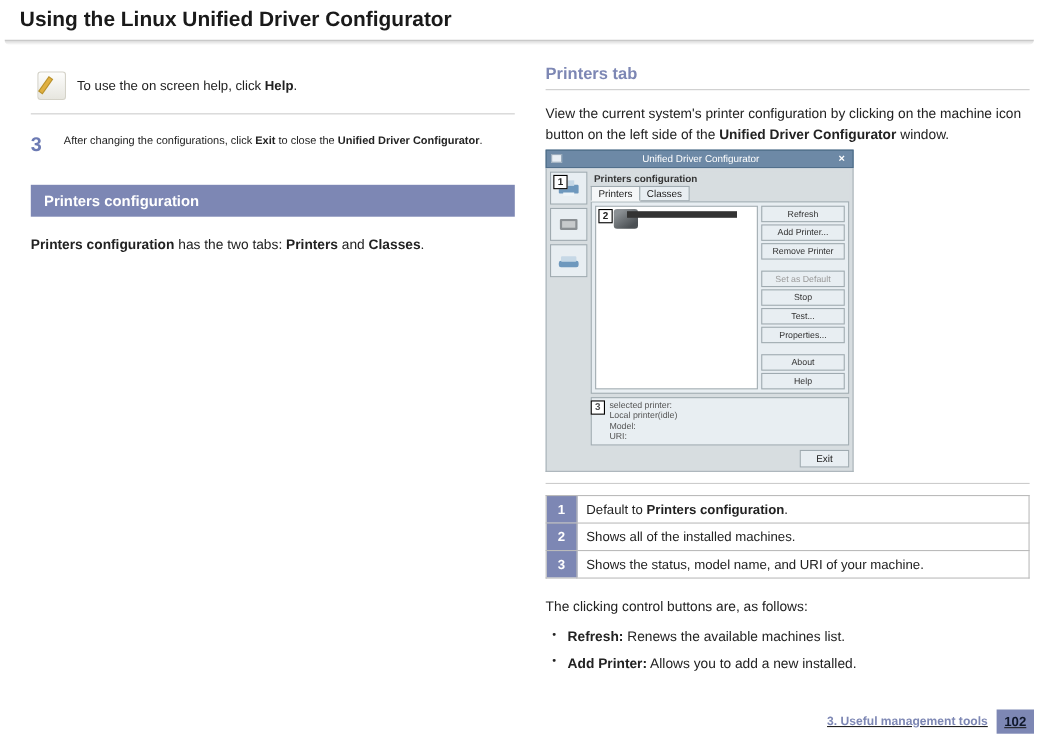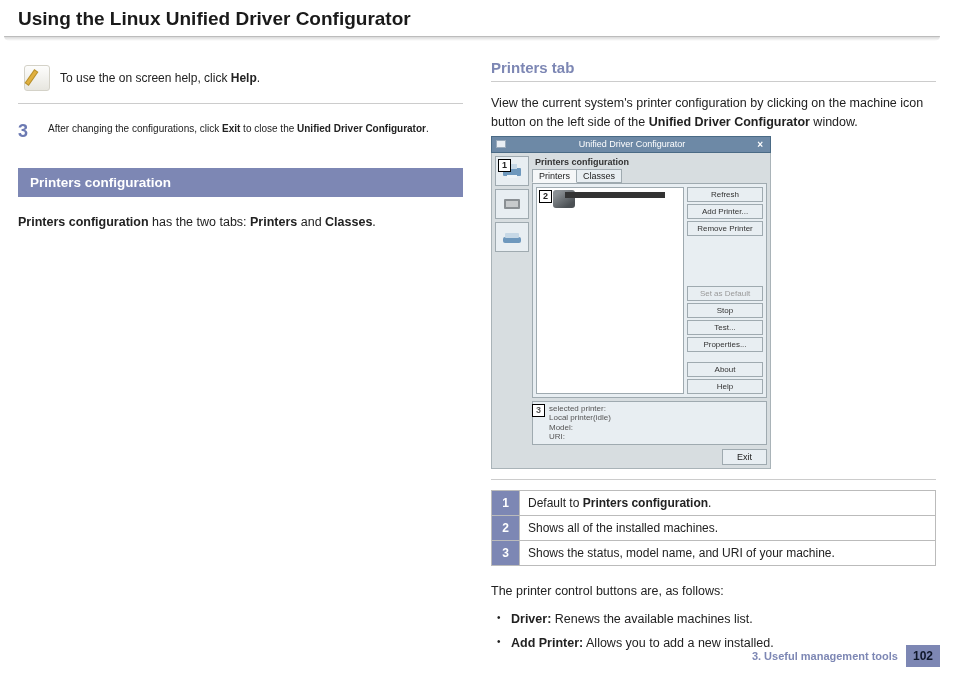--- a/index.html
+++ b/index.html
@@ -22,21 +22,21 @@
   }
   .title-underline {
     height: 5px;
     background: linear-gradient(to bottom, rgba(0,0,0,0.15), rgba(0,0,0,0));
     border-top: 1px solid rgba(0,0,0,0.25);
     margin: 0 14px 0 4px;
     border-radius: 0 0 6px 6px;
   }
   .columns {
     display: flex;
-    padding: 18px 18px 0 18px;
+    padding: 18px 18px 0 28px;
     gap: 28px;
   }
   .col { flex: 1; min-width: 0; }
   .note-box {
     display: flex;
     align-items: center;
     gap: 10px;
     padding: 6px 6px;
   }
   .note-divider { border: none; border-top: 1px solid #ccc; margin: 6px 0 18px 0; }
@@ -141,21 +141,21 @@
   .shot-item-sel { position: absolute; left: 28px; top: 4px; width: 100px; height: 6px; background: #333; }
   .shot-btns { width: 76px; display: flex; flex-direction: column; gap: 2px; }
   .shot-btn {
     font-size: 8px;
     background: #e8eef2;
     border: 1px solid #9faab0;
     text-align: center;
     padding: 2px 0;
     color: #333;
   }
-  .shot-btn.disabled { color: #999; margin-top: 40px; }
+  .shot-btn.disabled { color: #999; }
   .shot-btns .gap { height: 6px; }
   .shot-status {
     margin-top: 3px;
     border: 1px solid #9faab0;
     background: #e8eef2;
     padding: 2px 16px 2px 4px;
     font-size: 8px;
     line-height: 1.2;
     color: #555;
     position: relative;
@@ -172,20 +172,21 @@
   ul.bullets { list-style: none; padding: 0; margin: 6px 0 0 6px; }
   ul.bullets li { font-size: 12.5px; line-height: 1.5; padding: 3px 0 3px 14px; position: relative; }
   ul.bullets li::before { content: "•"; position: absolute; left: 0; top: 3px; font-size: 10px; }
 
   .footer {
     position: absolute;
     bottom: 8px; right: 14px;
     display: flex;
     align-items: center;
     gap: 8px;
+    text-decoration: underline;
   }
   .footer-text { color: #7d87b4; font-weight: 700; font-size: 11px; }
   .footer-page {
     background: #7d87b4;
     color: #0f172a;
     font-weight: 700;
     font-size: 12px;
     padding: 4px 7px;
   }
   b { font-weight: 700; }
@@ -332,24 +333,24 @@
         <td class="num">2</td>
         <td><span>Shows all of the installed machines.</span></td>
       </tr>
       <tr>
         <td class="num">3</td>
         <td><span>Shows the status, model name, and URI of your machine.</span></td>
       </tr>
     </tbody>
       </table>
 
-    <p class="para">The printer control buttons are, as follows:</p>
+    <p class="para">The clicking control buttons are, as follows:</p>
 
     <ul class="bullets">
-      <li><b>Driver:</b><span> Renews the available machines list.</span></li>
+      <li><b>Refresh:</b><span> Renews the available machines list.</span></li>
       <li><b>Add Printer:</b><span> Allows you to add a new installed.</span></li>
     </ul>
   </div>
 </div>
 
 <div class="footer">
   <span class="footer-text">3.  Useful management tools</span>
   <span class="footer-page">102</span>
 </div>
 

